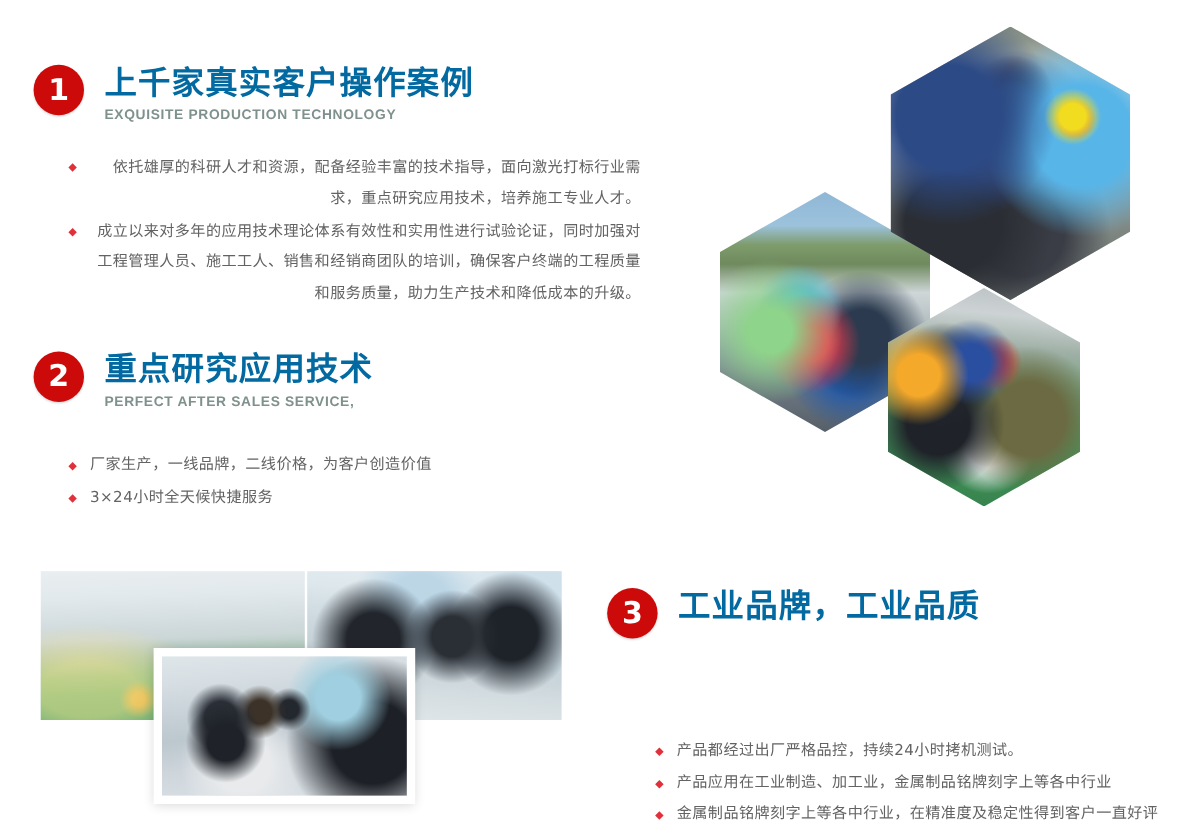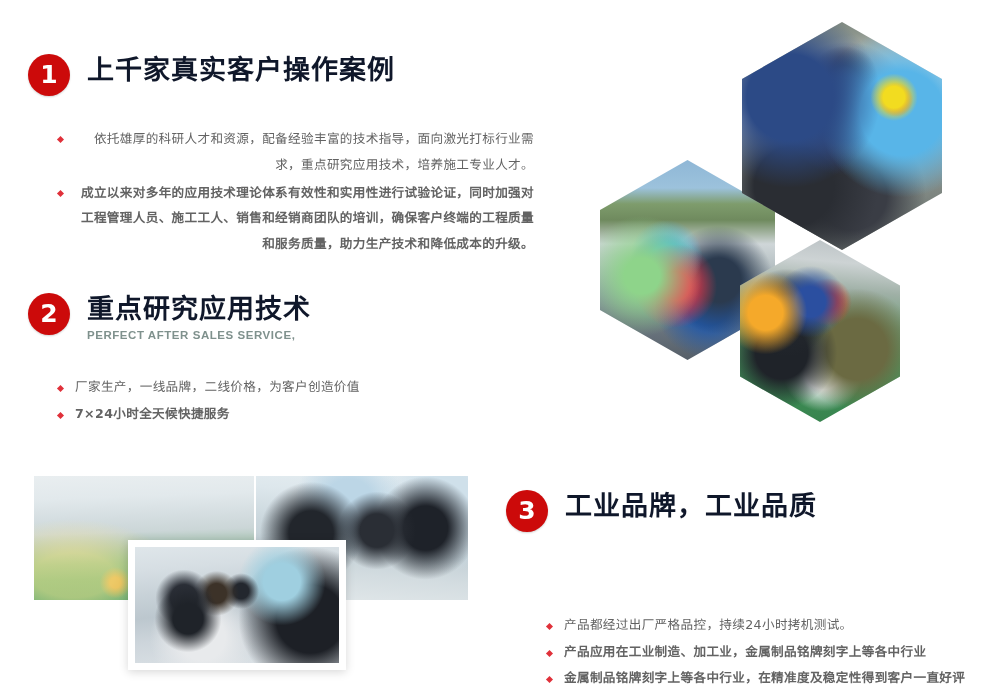--- a/index.html
+++ b/index.html
@@ -42,21 +42,21 @@
     box-shadow: 0 1px 2px rgba(0,0,0,.18);
     font-family: "DejaVu Sans", sans-serif;
   }
   .head-text {
     margin-left: 17px;
     padding-top: 1px;
   }
   .head-cn {
     font-size: 27px;
     font-weight: bold;
-    color: #0f172a;
+    color: #0369a1;
     letter-spacing: 1px;
     line-height: 1.12;
     white-space: nowrap;
     font-family: "DejaVu Sans", sans-serif;
   }
   .head-en {
     font-size: 11.5px;
     color: #7f918d;
     letter-spacing: .55px;
     margin-top: 5px;
@@ -72,21 +72,21 @@
   .bullet {
     position: relative;
     display: block;
     padding-left: 19px;
     font-size: 12.6px;
     line-height: 2.05;
     color: #636363;
     letter-spacing: .35px;
     font-family: "DejaVu Sans", sans-serif;
   }
-  .bullet + .bullet { margin-top: 2px; font-weight: bold; }
+  .bullet + .bullet { margin-top: 2px; }
   .bullet::before {
     content: "";
     position: absolute;
     left: 2px;
     top: 11px;
     width: 5px;
     height: 5px;
     background: #e0303a;
     transform: rotate(45deg);
   }
@@ -206,39 +206,40 @@
 </style>
 </head>
 <body>
 
 <div id="page">
 
   <div class="section-head" style="left:28px; top:54px;">
     <div class="badge">1</div>
     <div class="head-text">
       <div class="head-cn">上千家真实客户操作案例</div>
+      <div class="head-en">EXQUISITE PRODUCTION TECHNOLOGY</div>
     </div>
   </div>
 
   <div class="bullets" style="left:56px; top:126px; width:478px;text-align:right;">
     <div class="bullet">依托雄厚的科研人才和资源，配备经验丰富的技术指导，面向激光打标行业需求，重点研究应用技术，培养施工专业人才。</div>
     <div class="bullet">成立以来对多年的应用技术理论体系有效性和实用性进行试验论证，同时加强对工程管理人员、施工工人、销售和经销商团队的培训，确保客户终端的工程质量和服务质量，助力生产技术和降低成本的升级。</div>
   </div>
 
   <div class="section-head" style="left:28px; top:293px;">
     <div class="badge">2</div>
     <div class="head-text">
       <div class="head-cn">重点研究应用技术</div>
       <div class="head-en">PERFECT AFTER SALES SERVICE,</div>
     </div>
   </div>
 
   <div class="bullets" style="left:56px; top:375px; width:460px;">
     <div class="bullet b-tight">厂家生产，一线品牌，二线价格，为客户创造价值</div>
-    <div class="bullet b-tight">7×24小时全天候快捷服务</div>
+    <div class="bullet b-tight">3×24小时全天候快捷服务</div>
   </div>
 
   <div class="section-head" style="left:506px; top:490px;">
     <div class="badge">3</div>
     <div class="head-text">
       <div class="head-cn">工业品牌，工业品质</div>
     </div>
   </div>
 
   <div class="bullets" style="left:545px; top:565px; width:440px;margin-top:48px;">

